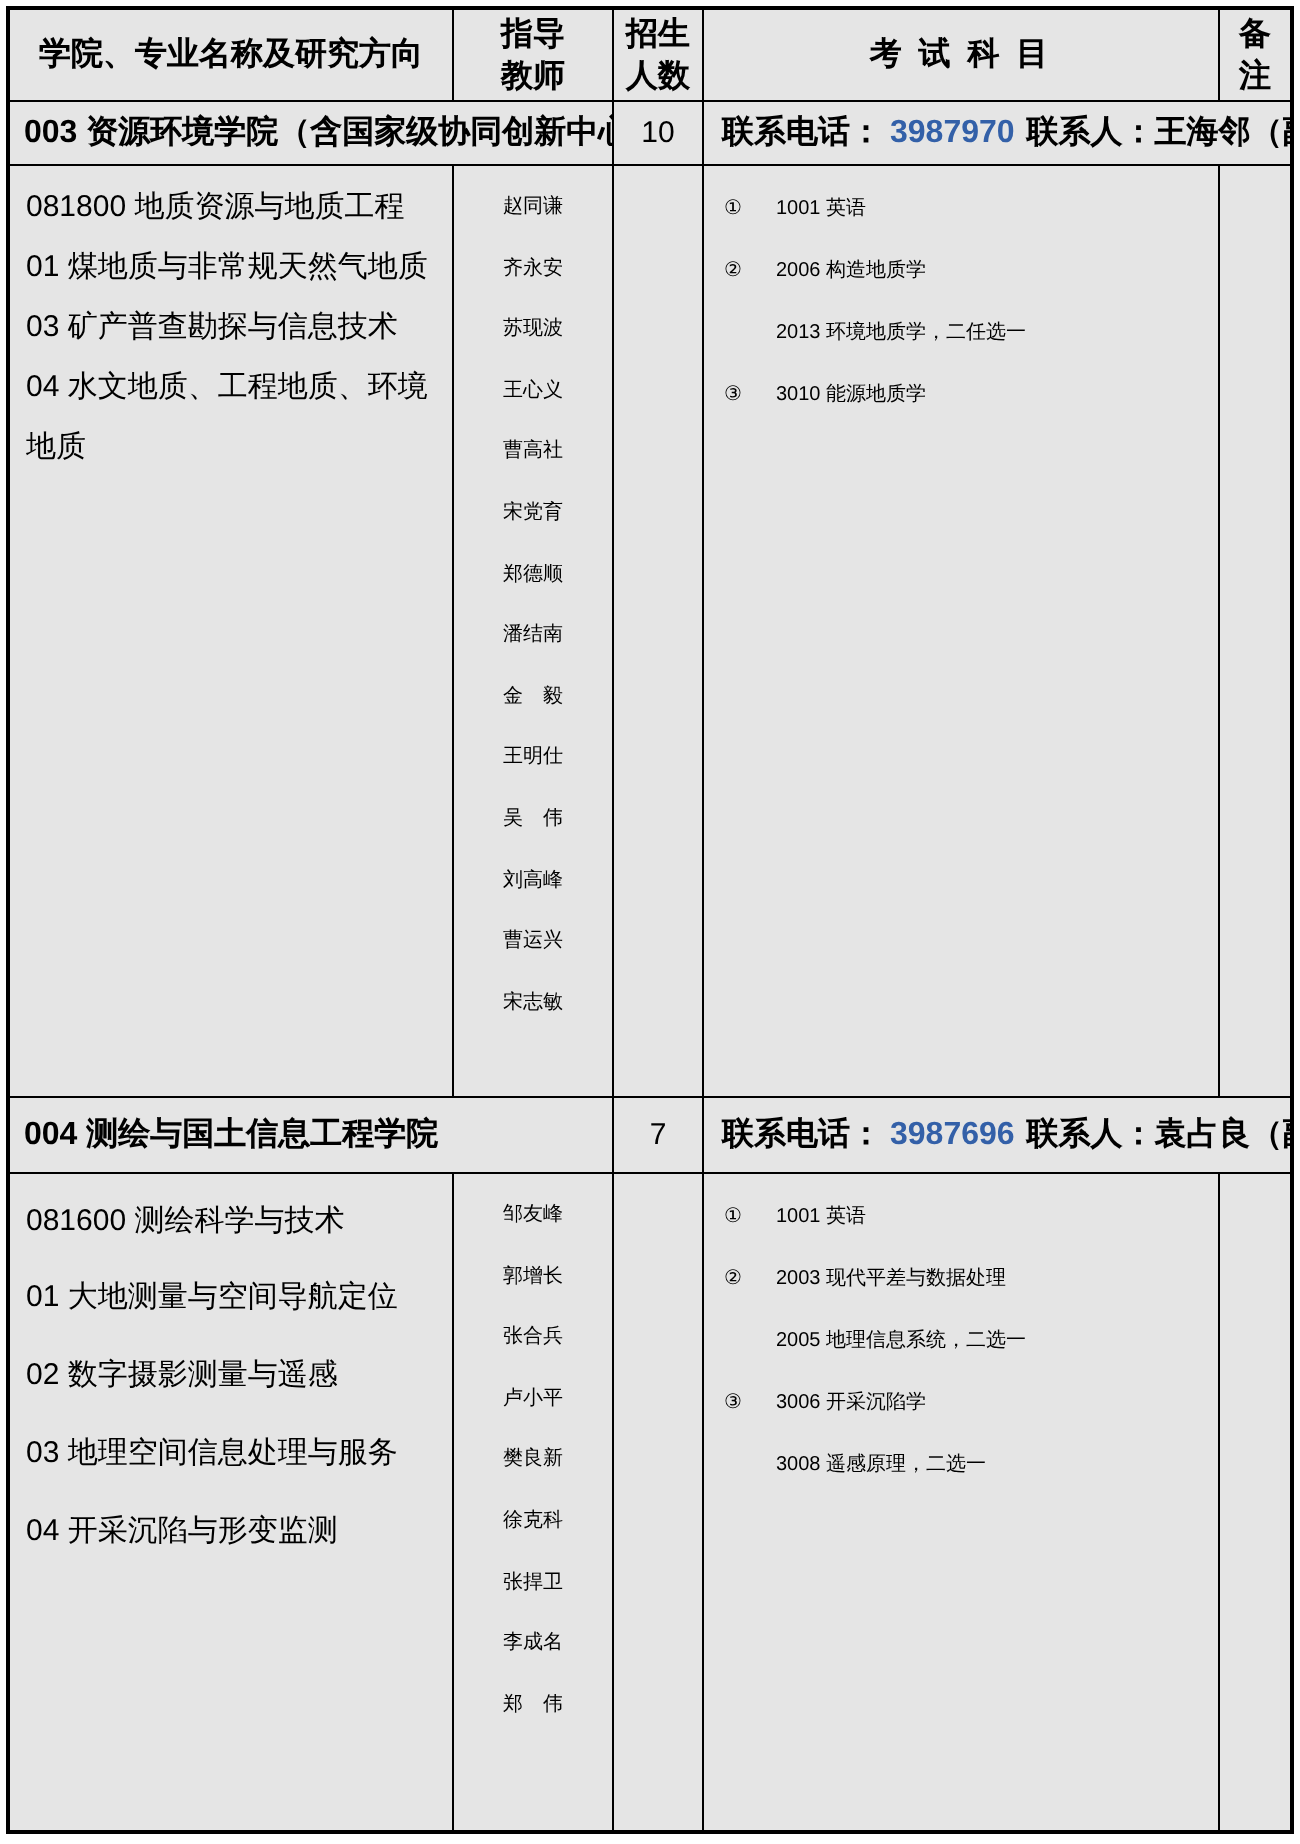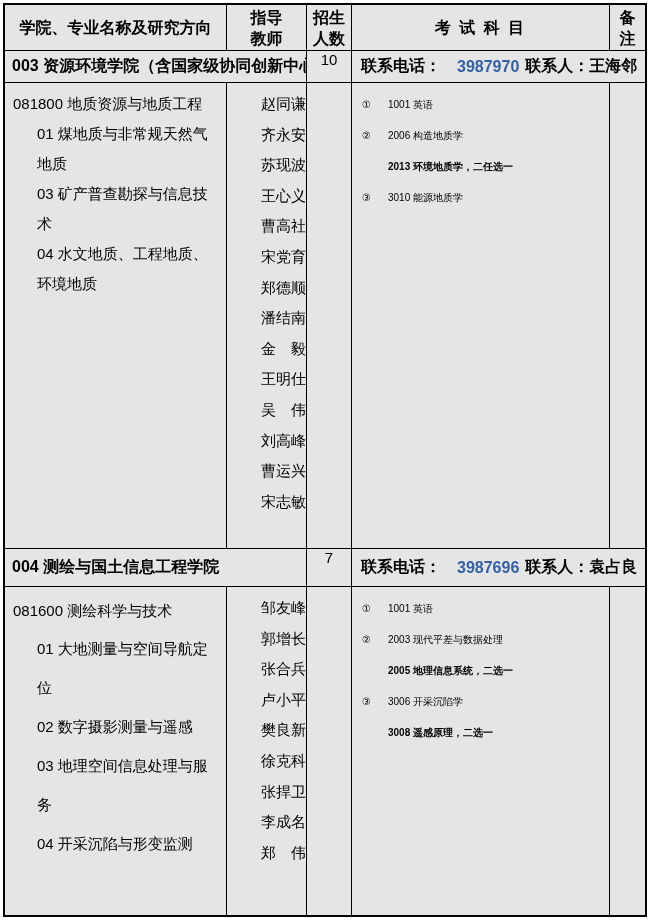--- a/index.html
+++ b/index.html
@@ -30,39 +30,39 @@
   }
   .hcell.wide-spacing { letter-spacing:2px; }
 
   
   .ccell {
     display:flex; align-items:center;
     font-weight:bold; font-size:16px; white-space:nowrap;
   }
   .ccell.title-cell { padding-left:7px; }
   .ccell.subjects-contact { padding-left:9px; }
-  .center-cell { display:flex; align-items:flex-start; justify-content:center; font-size:15px; }
-  .phone-num { color:var(--phone-color,#3360a8); margin:0 6px 0 16px; }
+  .center-cell { display:flex; align-items:center; justify-content:center; font-size:15px; }
+  .phone-num { color:var(--phone-color,#3360a8); margin:0 6px 0 4px; }
 
   
   .major-cell { padding:6px 8px 0 8px; font-size:15px; }
   .major-title { font-weight:normal; line-height:30px; }
-  .dir-line { line-height:30px;margin-left:24px; }
+  .dir-line { line-height:30px; }
   .sec2 .major-title { line-height:36px; }
   .sec2 .dir-line { line-height:39px; }
 
   
-  .advisors-cell { padding-top:6px; font-size:15px; text-align:right; }
+  .advisors-cell { padding-top:6px; font-size:10px; text-align:center; }
   .advisor-name { line-height:30.6px; white-space:pre; }
 
   
   .subjects-cell { padding:6px 6px 0 10px; font-size:10px; }
   .subject-line { line-height:31px; white-space:nowrap; }
   .subject-marker { display:inline-block; width:26px; }
-  .subject-line.indent { padding-left:26px;font-weight:bold; }
+  .subject-line.indent { padding-left:26px; }
 
   .empty-cell { }
 </style>
 </head>
 <body>
 
 <div class="doc-table">
 
   <div class="cell hcell">
     <span>学院、专业名称及研究方向</span>

